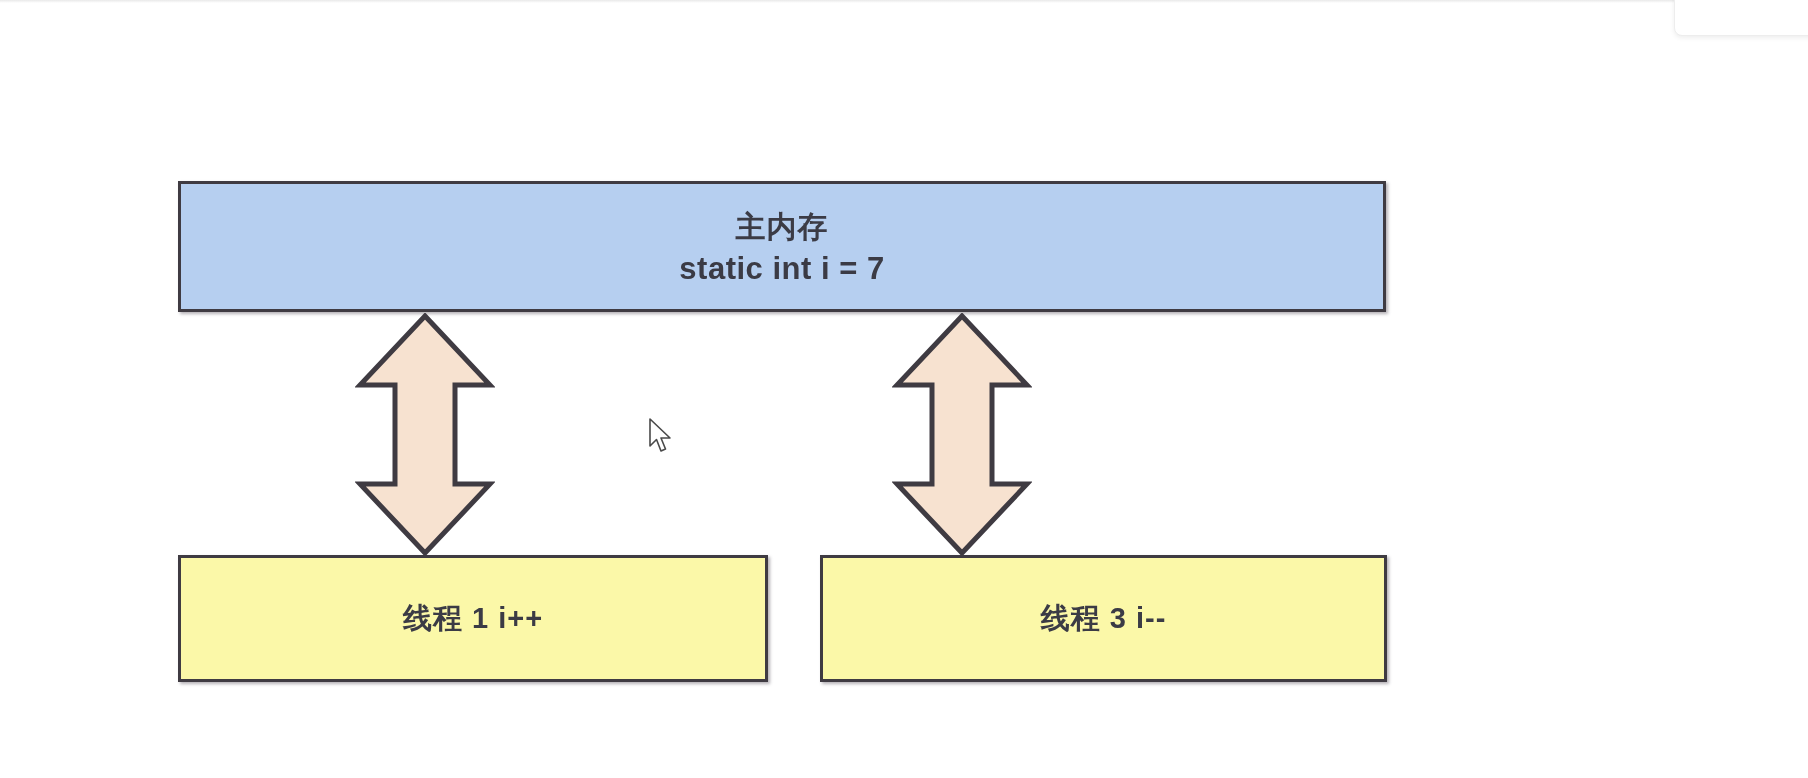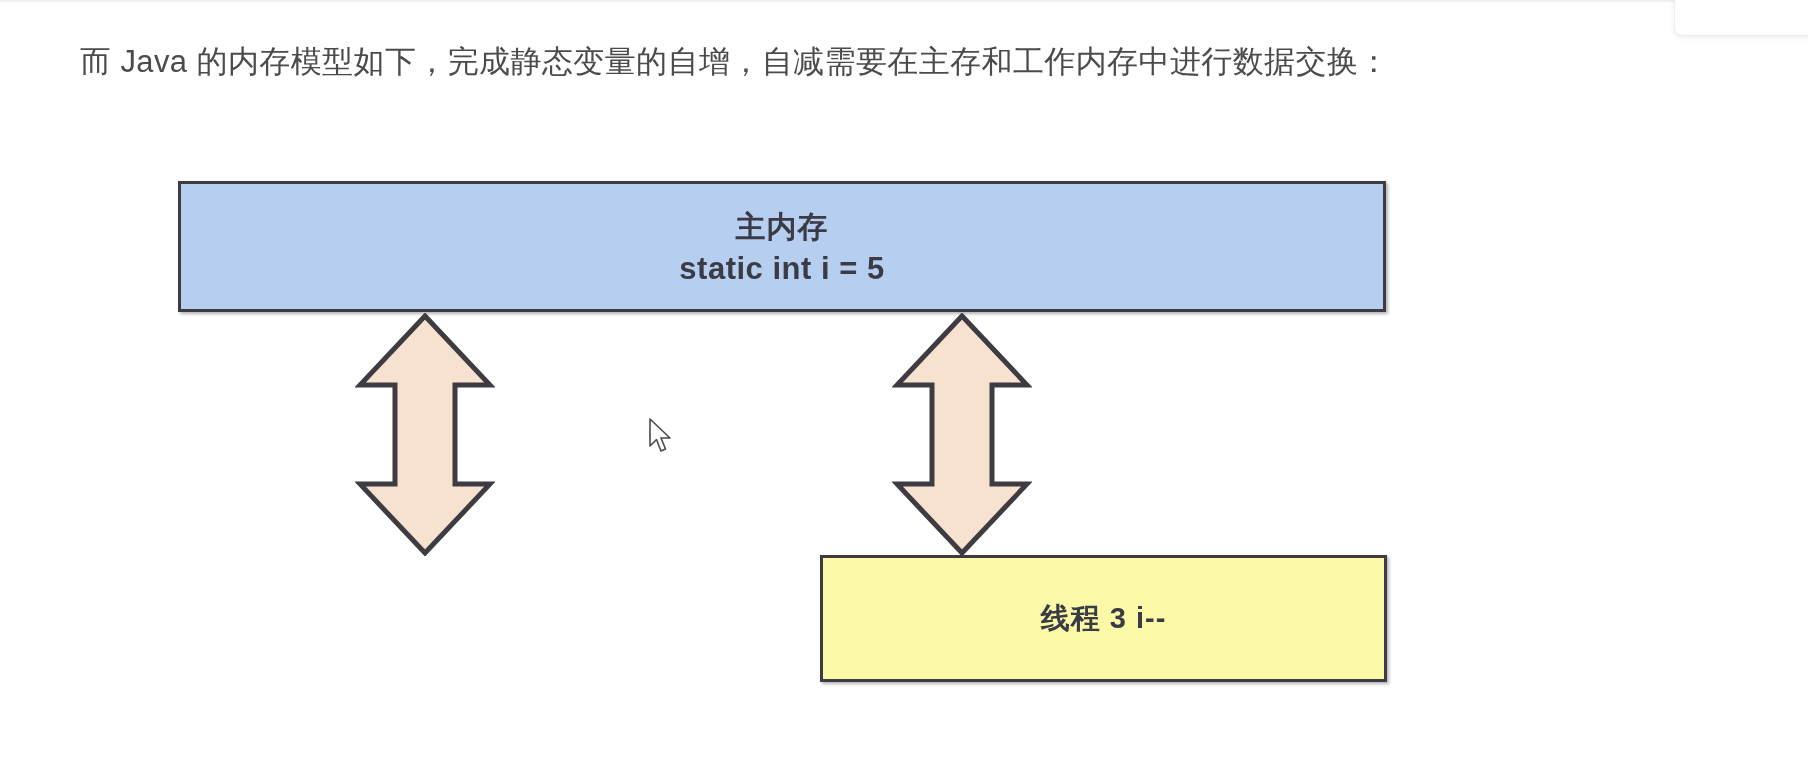--- a/index.html
+++ b/index.html
@@ -137,41 +137,43 @@
   }
 </style>
 </head>
 <body>
 
 <div id="page-root">
 
   <div class="top-edge-shadow"></div>
   <div class="corner-panel"></div>
 
-  <div class="intro-text">而 Java 的内存模型如下，完成静态变量的自增，自减需要在主存和工作内存中进行数据交换：</div>
 
   <div class="diagram">
 
     <div class="box box-main-memory">
       <div class="line1">主内存</div>
-      <div class="line2">static int i = 5</div>
+      <div class="line2">static int i = 7</div>
     </div>
 
     <div class="arrow-wrap arrow-left">
       <svg width="140" height="243" viewBox="0 0 140 243" xmlns="http://www.w3.org/2000/svg">
         <polygon points="70,3 135,72 100,72 100,171 135,171 70,240 5,171 40,171 40,72 5,72" fill="#f7e2d0" stroke="#3f3b42" stroke-width="5" stroke-linejoin="miter"></polygon>
       </svg>
     </div>
 
     <div class="arrow-wrap arrow-right">
       <svg width="140" height="243" viewBox="0 0 140 243" xmlns="http://www.w3.org/2000/svg">
         <polygon points="70,3 135,72 100,72 100,171 135,171 70,240 5,171 40,171 40,72 5,72" fill="#f7e2d0" stroke="#3f3b42" stroke-width="5" stroke-linejoin="miter"></polygon>
       </svg>
     </div>
 
+    <div class="box box-thread box-thread-1">
+      <div class="label">线程 1  i++</div>
+    </div>
 
     <div class="box box-thread box-thread-2">
       <div class="label">线程 3  i--</div>
     </div>
 
   </div>
 
   <svg class="cursor" viewBox="0 0 26 38" xmlns="http://www.w3.org/2000/svg">
     <path d="M2,1 L2,28 L8.5,21.5 L13,33 L17.5,31 L13,20 L22,20 Z" fill="#ffffff" stroke="#4a4a4a" stroke-width="1.6" stroke-linejoin="round"></path>
   </svg>

